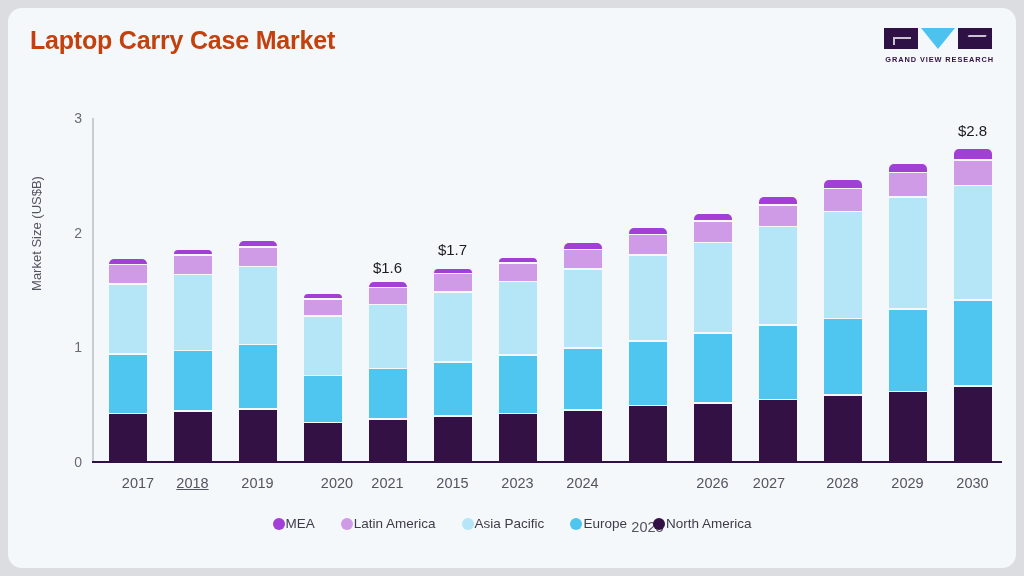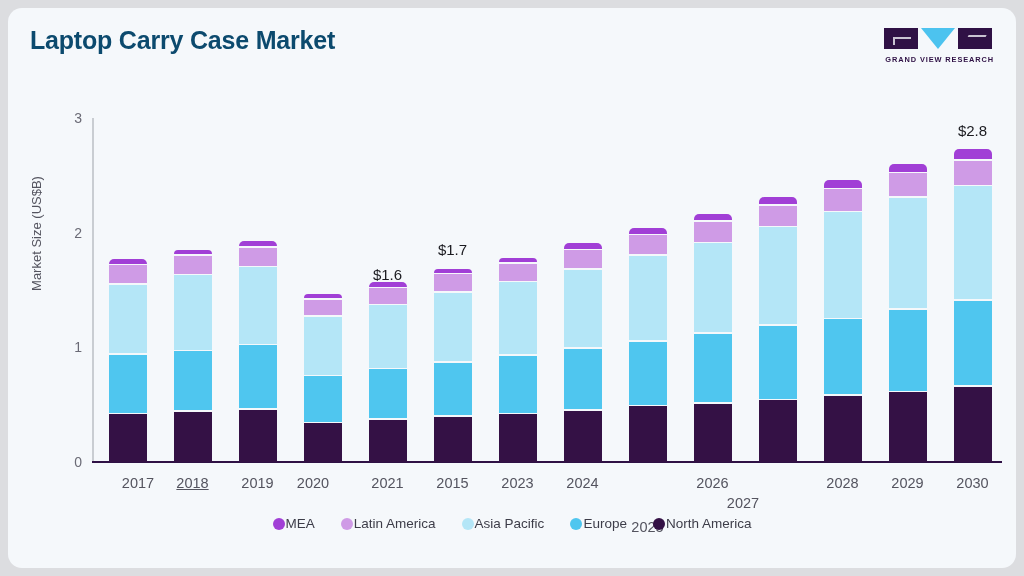--- a/index.html
+++ b/index.html
@@ -24,21 +24,21 @@
     overflow: hidden;
   }
 
   
   .title {
     position: absolute;
     left: 22px;
     top: 18px;
     font-size: 25px;
     font-weight: bold;
-    color: #0c4a6e;
+    color: #c2410c;
     letter-spacing: -0.2px;
     white-space: nowrap;
   }
   .subtitle {
     position: absolute;
     left: 23px;
     top: 56px;
     font-size: 14.5px;
     font-weight: bold;
     color: #3d3d49;
@@ -267,21 +267,21 @@
           <div class="seg" style="background: rgb(180, 230, 247); height: 58.1267px; bottom: 87.1467px;"></div>
           <div class="seg" style="background: rgb(207, 155, 230); height: 15.7px; bottom: 146.773px;"></div>
           <div class="seg seg-top" style="background: rgb(161, 63, 214); height: 4.23333px; bottom: 163.973px;"></div>
         </div>
         <div class="bar-group" style="left: 276.5px;">
           <div class="seg" style="background: rgb(52, 17, 69); height: 42.0733px; bottom: 0px;"></div>
           <div class="seg" style="background: rgb(79, 198, 239); height: 48.9533px; bottom: 43.5733px;"></div>
           <div class="seg" style="background: rgb(180, 230, 247); height: 62.7133px; bottom: 94.0267px;"></div>
           <div class="seg" style="background: rgb(207, 155, 230); height: 15.7px; bottom: 158.24px;"></div>
           <div class="seg seg-top" style="background: rgb(161, 63, 214); height: 4.23333px; bottom: 175.44px;"></div>
-          <div class="bar-label" style="bottom: 179px;">$1.6</div>
+          <div class="bar-label" style="bottom: 186px;">$1.6</div>
         </div>
         <div class="bar-group" style="left: 341.5px;">
           <div class="seg" style="background: rgb(52, 17, 69); height: 45.5133px; bottom: 0px;"></div>
           <div class="seg" style="background: rgb(79, 198, 239); height: 52.3933px; bottom: 47.0133px;"></div>
           <div class="seg" style="background: rgb(180, 230, 247); height: 68.4467px; bottom: 100.907px;"></div>
           <div class="seg" style="background: rgb(207, 155, 230); height: 16.8467px; bottom: 170.853px;"></div>
           <div class="seg seg-top" style="background: rgb(161, 63, 214); height: 4.23333px; bottom: 189.2px;"></div>
           <div class="bar-label" style="bottom: 203.933px; text-align: right;">$1.7</div>
         </div>
         <div class="bar-group" style="left: 406.5px;">
@@ -339,28 +339,28 @@
           <div class="seg" style="background: rgb(180, 230, 247); height: 113.167px; bottom: 162.827px;"></div>
           <div class="seg" style="background: rgb(207, 155, 230); height: 23.7267px; bottom: 277.493px;"></div>
           <div class="seg seg-top" style="background: rgb(161, 63, 214); height: 9.96667px; bottom: 302.72px;"></div>
           <div class="bar-label" style="bottom: 323.187px;">$2.8</div>
         </div>
       </div>
     <div id="xticks">
         <div class="xtick" style="left: 95px;">2017</div>
         <div class="xtick" style="left: 149.5px; text-decoration: underline;">2018</div>
         <div class="xtick" style="left: 214.5px;">2019</div>
-        <div class="xtick" style="left: 270px;">2020</div>
+        <div class="xtick" style="left: 294px;">2020</div>
         <div class="xtick" style="left: 344.5px;">2021</div>
         <div class="xtick" style="left: 409.5px;">2015</div>
         <div class="xtick" style="left: 474.5px;">2023</div>
         <div class="xtick" style="left: 539.5px;">2024</div>
         <div class="xtick" style="left: 604.5px; margin-top: 44px;">2025</div>
         <div class="xtick" style="left: 669.5px;">2026</div>
-        <div class="xtick" style="left: 700px; margin-top: 20px;">2027</div>
+        <div class="xtick" style="left: 726px;">2027</div>
         <div class="xtick" style="left: 799.5px;">2028</div>
         <div class="xtick" style="left: 864.5px;">2029</div>
         <div class="xtick" style="left: 929.5px;">2030</div>
       </div>
   </div>
 
   <div class="legend" id="legend">
       <div class="legend-item">
         <span class="legend-dot" style="background: rgb(161, 63, 214);"></span>
         <span class="legend-label">MEA</span>

